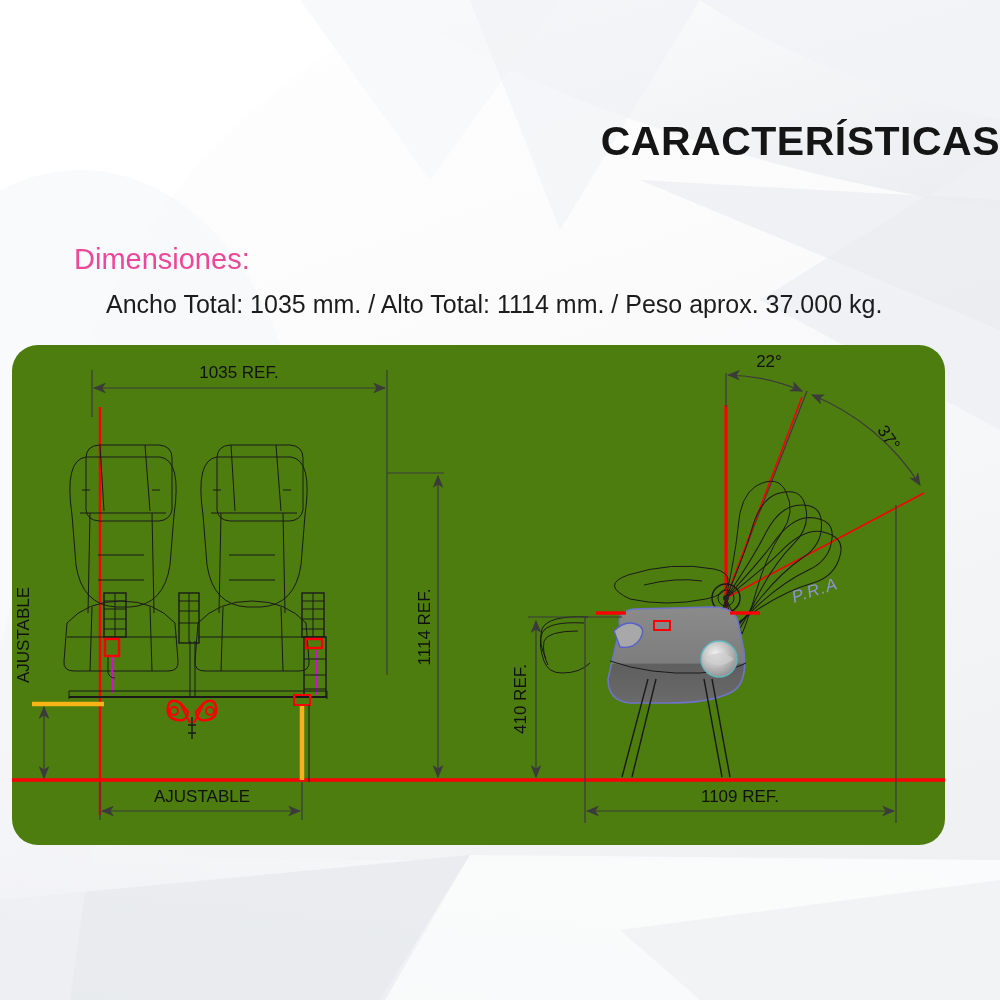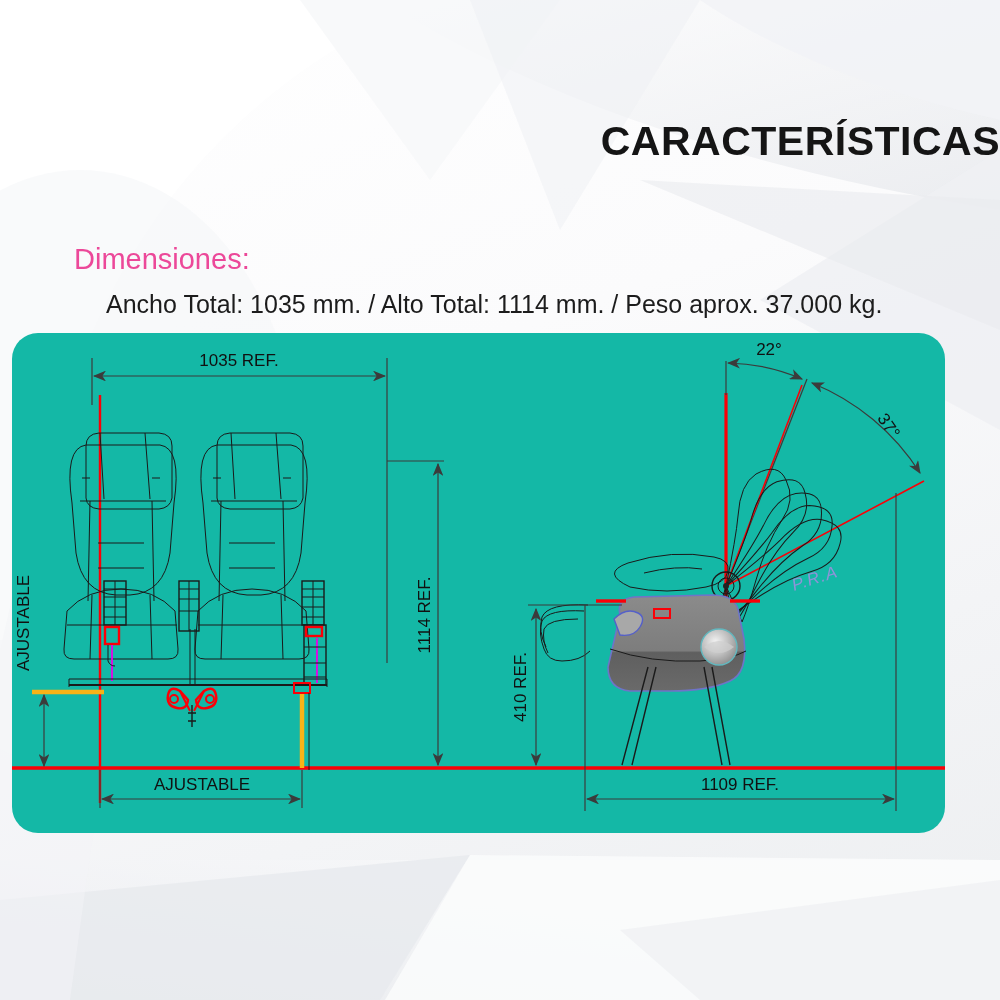--- a/index.html
+++ b/index.html
@@ -35,22 +35,22 @@
   }
   .footer{
     position:absolute;left:0;right:0;top:920px;text-align:center;
     font-size:29px;color:#1a1a1a;z-index:5;
   }
   .footer .tri{font-size:25px;margin-left:10px;display:inline-block;
     transform:translateY(-2px);}
 
   
   .panel{
-    position:absolute;left:12px;top:333px;width:933px;height:500px;
-    background:#14b8a6;border-radius:26px;z-index:2;overflow:hidden;
+    position:absolute;left:12px;top:345px;width:933px;height:500px;
+    background:#4d7c0f;border-radius:26px;z-index:2;overflow:hidden;
   }
   .panel svg{display:block;width:933px;height:500px;}
 
   
   .ln{stroke:#1a1a1a;fill:none;}
   .thin{stroke-width:1;}
   .med{stroke-width:1.4;}
   .thick{stroke-width:2.2;}
   .red{stroke:#fb0007;fill:none;}
   .mag{stroke:#e800e8;fill:none;stroke-width:1.8;}

